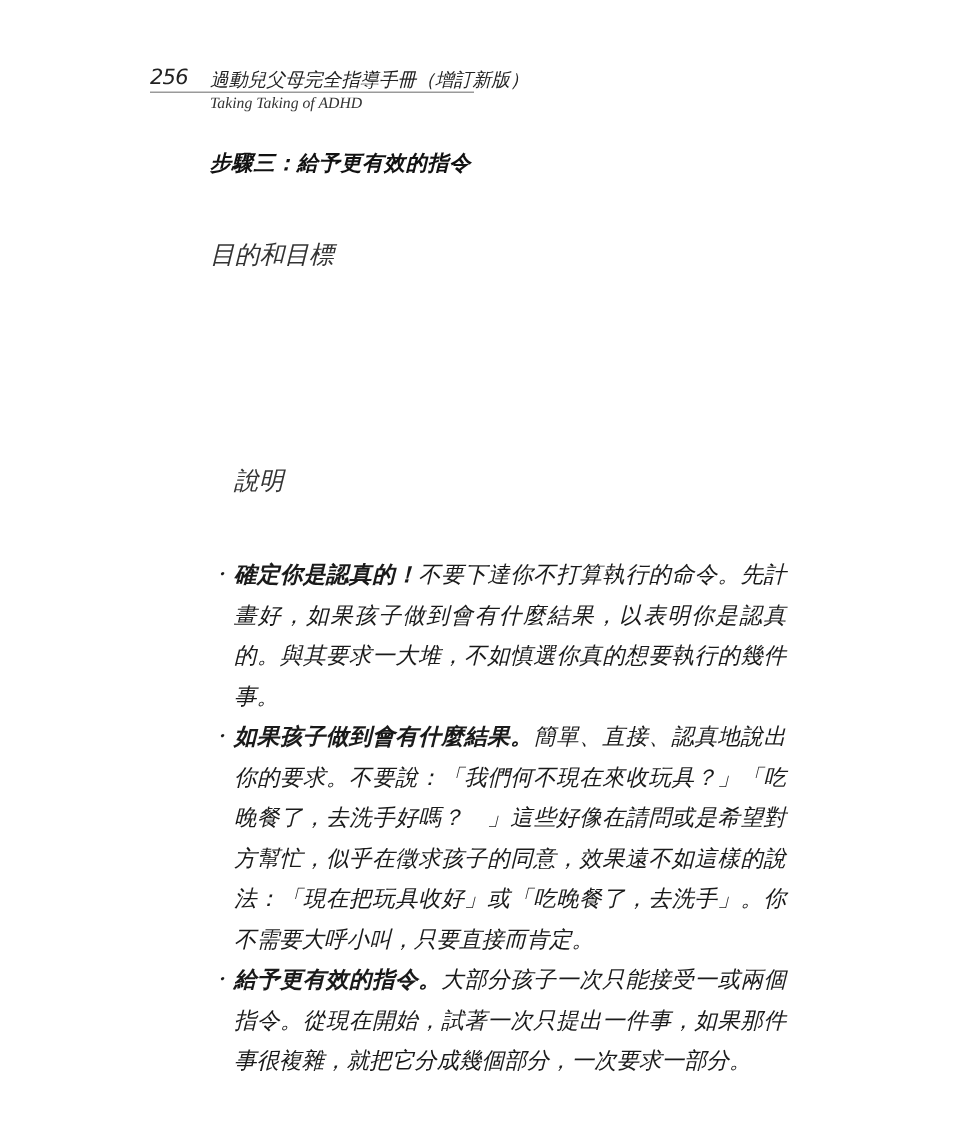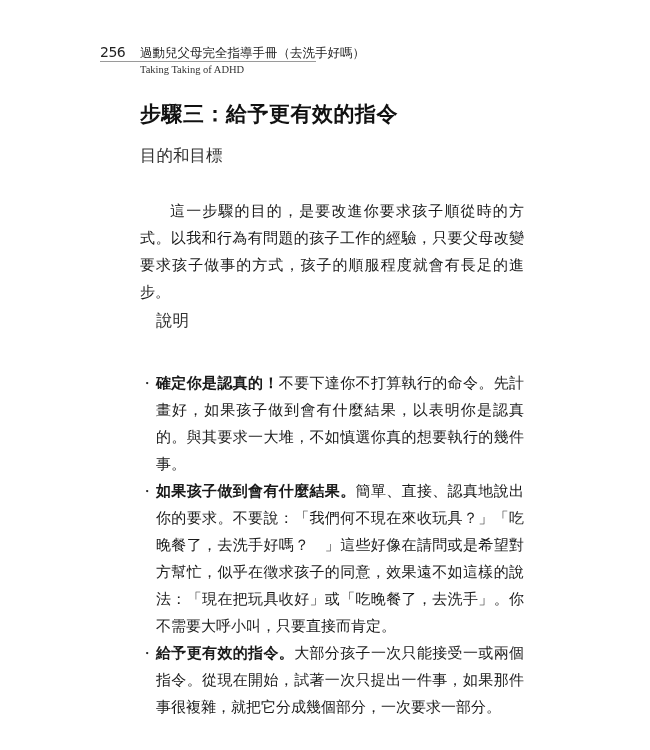--- a/index.html
+++ b/index.html
@@ -1,53 +1,52 @@
 <!DOCTYPE html>
 <html><head>
 <meta charset="utf-8">
 <style>
   html, body { margin: 0; padding: 0; background: #ffffff; }
   body { width: 650px; height: 750px; position: relative; overflow: hidden; color: #1a1a1a; }
-  .page { position: absolute; left: 0; top: 0; width: 604px; height: 750px; }
+  .page { position: absolute; left: 0; top: 0; width: 604px; height: 750px; font-style: italic; }
   .running-head { position: absolute; left: 100px; top: 44px; width: 216px; }
   .page-number { position: absolute; left: 0; top: 0; font-family: "DejaVu Sans", sans-serif; font-size: 14px; color: #222; letter-spacing: -0.5px; }
   .book-title { position: absolute; left: 40px; top: 1px; font-family: "DejaVu Serif", serif; font-size: 12.5px; color: #222; white-space: nowrap; }
   .head-rule { position: absolute; left: 0; top: 17px; width: 216px; height: 1px; background: #9a9a9a; }
   .book-subtitle { position: absolute; left: 40px; top: 20px; font-family: "Liberation Serif", serif; font-size: 10.5px; color: #333; white-space: nowrap; }
 
-  .step-title { position: absolute; left: 140px; top: 100px; font-family: "DejaVu Serif", serif; font-weight: bold; font-size: 21px; color: #111; white-space: nowrap; letter-spacing: 0.5px; text-align: center; }
+  .step-title { position: absolute; left: 140px; top: 100px; font-family: "DejaVu Serif", serif; font-weight: bold; font-size: 14px; color: #111; white-space: nowrap; letter-spacing: 0.5px; text-align: center; }
   .section-heading { position: absolute; left: 140px; font-family: "DejaVu Sans", sans-serif; font-size: 16.5px; color: #333; white-space: nowrap; }
-  .h-goal { top: 145px; }
+  .h-goal { top: 159px; }
   .h-desc { top: 294px; }
 
   .para { position: absolute; left: 140px; width: 384px; font-family: "DejaVu Serif", serif; font-size: 15px; line-height: 27px; color: #1a1a1a; text-align: justify; text-indent: 2em; }
   .p-goal { top: 198px; }
   .p-intro { top: 333px; }
 
   .bullets { position: absolute; left: 140px; top: 370px; width: 384px; margin: 0; padding: 0; list-style: none; }
   .bullet { position: relative; padding-left: 16px; font-family: "DejaVu Serif", serif; font-size: 15px; line-height: 27px; color: #1a1a1a; text-align: justify; margin: 0; }
   .bullet-dot { position: absolute; left: 0; top: 0; width: 14px; font-family: "DejaVu Sans", sans-serif; font-size: 14px; }
   .bullet-lead { font-family: "DejaVu Sans", sans-serif; font-weight: bold; }
 </style>
 </head>
 <body>
 
 <div class="page">
 
   <div class="running-head">
     <span class="page-number">256</span>
-    <span class="book-title">過動兒父母完全指導手冊（去洗手好嗎）</span>
+    <span class="book-title">過動兒父母完全指導手冊（增訂新版）</span>
     <div class="head-rule"></div>
     <span class="book-subtitle">Taking Taking of ADHD</span>
   </div>
 
   <h1 class="step-title" style="margin:0;">步驟三：給予更有效的指令</h1>
 
   <h2 class="section-heading h-goal" style="margin:0;font-weight:normal;">目的和目標</h2>
-  <p class="para p-goal" style="margin:0;">這一步驟的目的，是要改進你要求孩子順從時的方式。以我和行為有問題的孩子工作的經驗，只要父母改變要求孩子做事的方式，孩子的順服程度就會有長足的進步。</p>
 
   <h2 class="section-heading h-desc" style="margin:16px;font-weight:normal;">說明</h2>
 
   <ul class="bullets">
     <li class="bullet">
       <span class="bullet-dot">・</span><span class="bullet-lead">確定你是認真的！</span><span>不要下達你不打算執行的命令。先計畫好，如果孩子做到會有什麼結果，以表明你是認真的。與其要求一大堆，不如慎選你真的想要執行的幾件事。</span>
     </li>
     <li class="bullet">
       <span class="bullet-dot">・</span><span class="bullet-lead">如果孩子做到會有什麼結果。</span><span>簡單、直接、認真地說出你的要求。不要說：「我們何不現在來收玩具？」「吃晚餐了，去洗手好嗎？　」這些好像在請問或是希望對方幫忙，似乎在徵求孩子的同意，效果遠不如這樣的說法：「現在把玩具收好」或「吃晚餐了，去洗手」。你不需要大呼小叫，只要直接而肯定。</span>
     </li>

